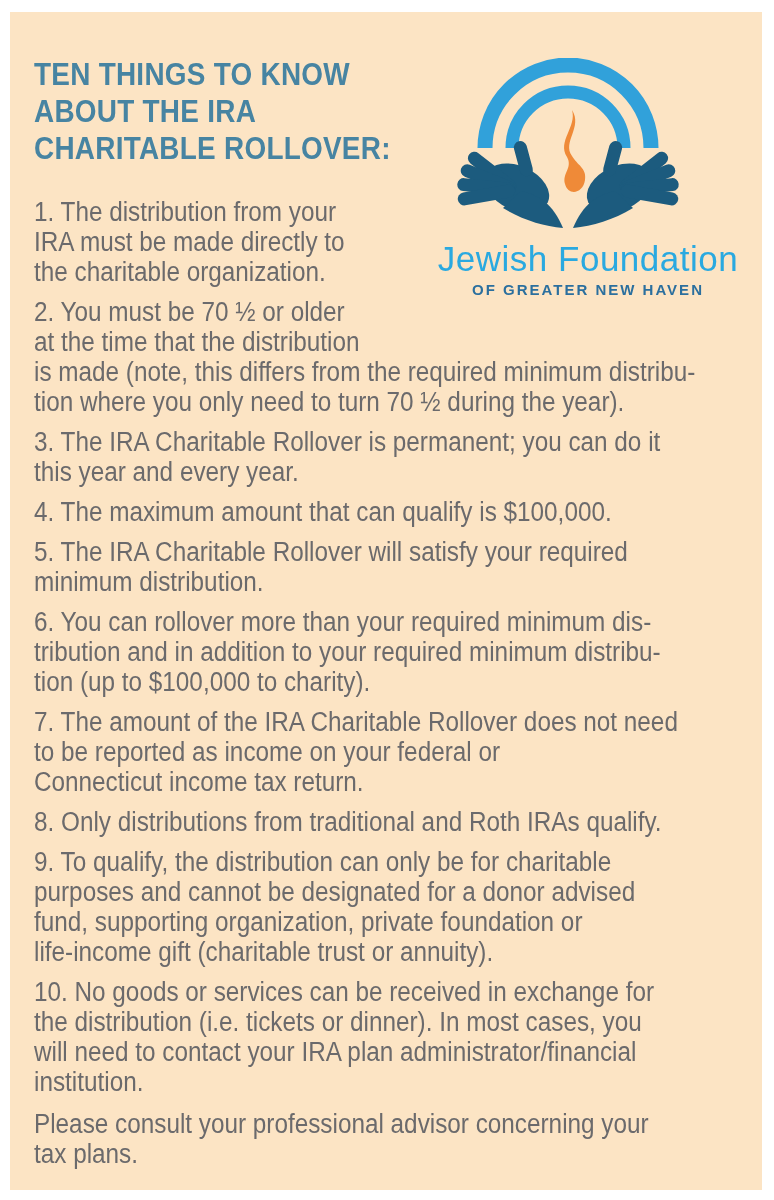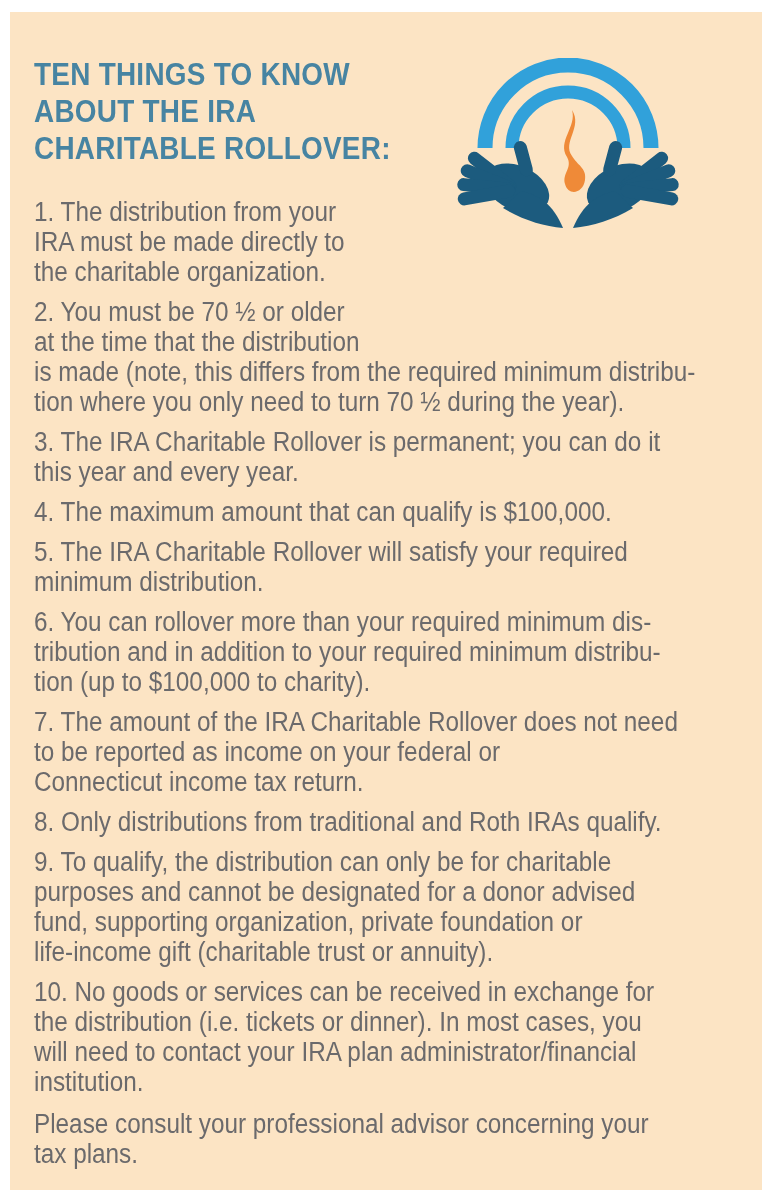--- a/index.html
+++ b/index.html
@@ -122,16 +122,18 @@
               <rect x="0" y="-6.5" width="58" height="13" rx="6.5" transform="rotate(-6)"></rect>
               <rect x="0" y="-6.5" width="58" height="13" rx="6.5" transform="rotate(10)"></rect>
             </g>
             <g transform="translate(185 118)">
               <rect x="0" y="-6.5" width="36" height="13" rx="6.5" transform="rotate(-75)"></rect>
             </g>
             <path d="M150 170 C160 146 174 137 192 133 L210 150 C190 162 170 168 150 170 Z"></path>
           </g>
         </g>
       </svg>
+      <div class="wordmark">Jewish Foundation</div>
+      <div class="tagline">OF GREATER NEW HAVEN</div>
     </div>
 
   </div>
 </div>
 
 </body></html>

